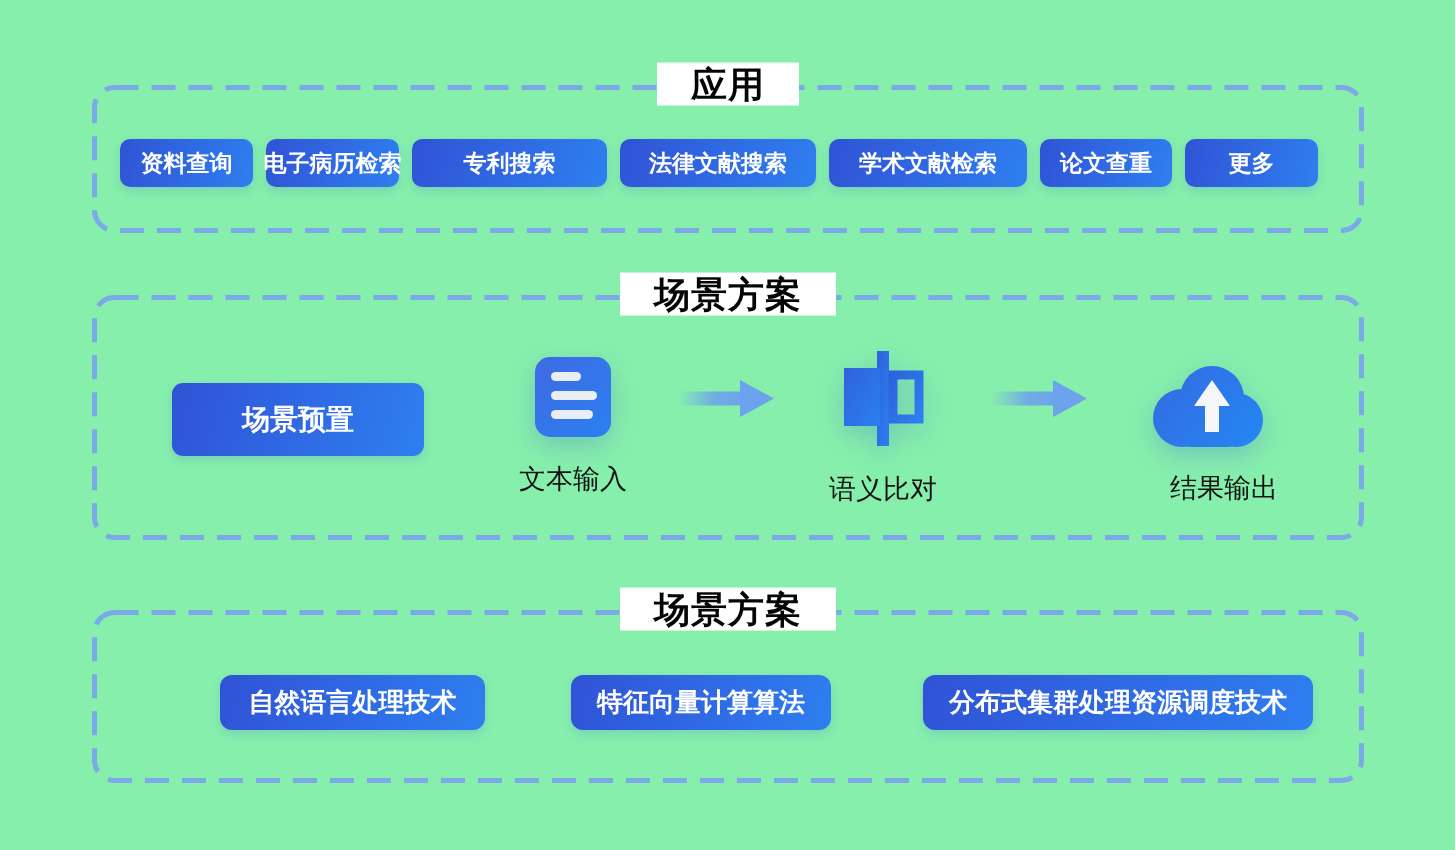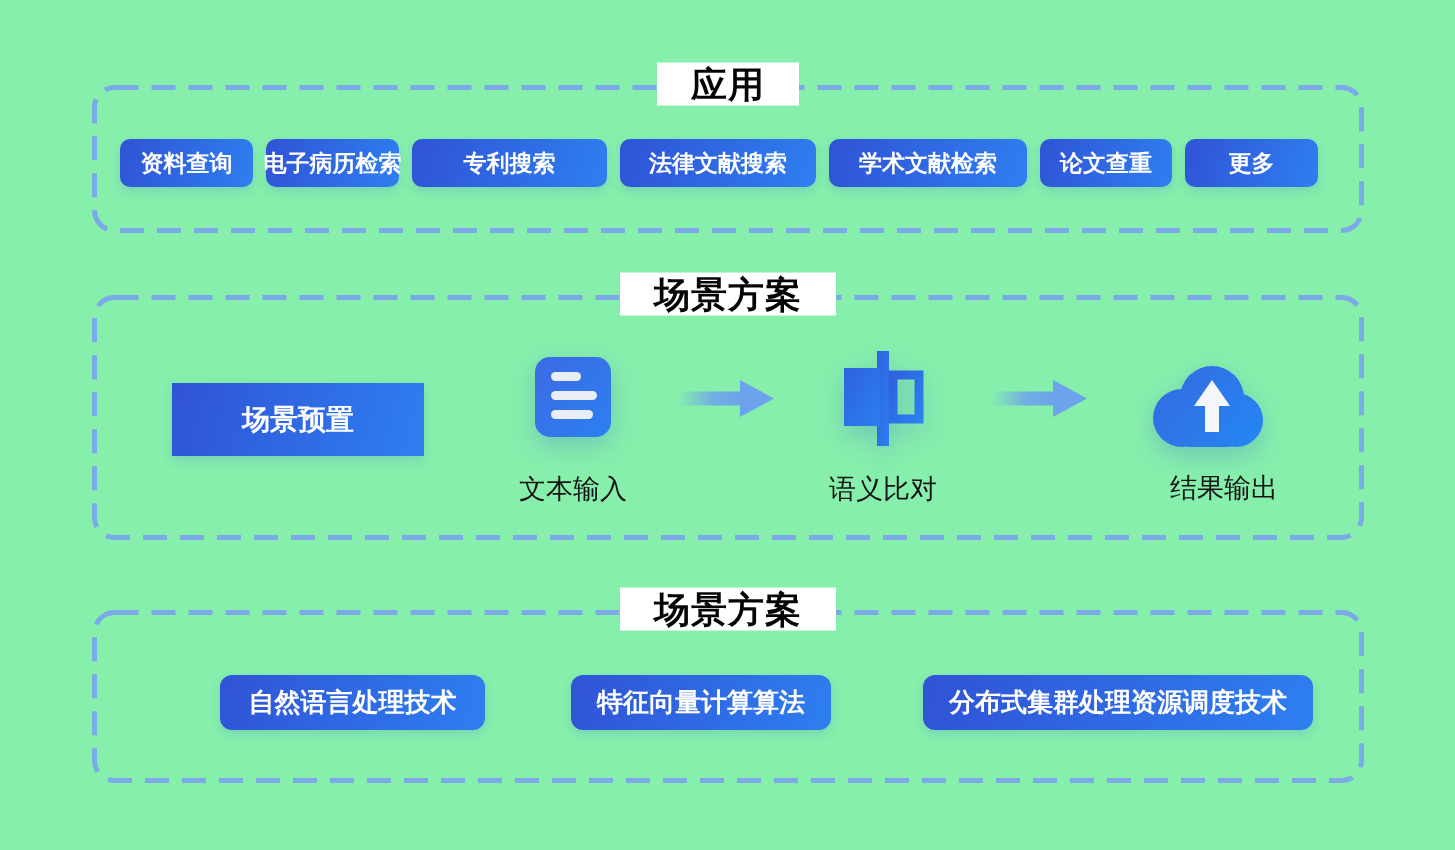--- a/index.html
+++ b/index.html
@@ -30,21 +30,21 @@
   .apps-row .pill{height:48px;font-size:23px;}
   .apps-row .pill:nth-child(1){width:133px;}
   .apps-row .pill:nth-child(2){width:133px;}
   .apps-row .pill:nth-child(3){width:195px;}
   .apps-row .pill:nth-child(4){width:196px;}
   .apps-row .pill:nth-child(5){width:198px;}
   .apps-row .pill:nth-child(6){width:132px;}
   .apps-row .pill:nth-child(7){width:133px;}
 
   
-  .preset-btn{position:absolute;left:80px;top:88px;width:252px;height:73px;font-size:28px;border-radius:0;}
+  .preset-btn{position:absolute;left:80px;top:88px;width:252px;height:73px;font-size:28px;border-radius:11px;}
   .flow-step{position:absolute;width:0;display:flex;flex-direction:column;align-items:center;}
   .flow-step .icon-wrap{filter:drop-shadow(0 9px 12px rgba(49,86,216,0.25));}
   .flow-label{margin-top:0;white-space:nowrap;font-size:27px;color:#141414;font-weight:400;}
   .flow-arrow{position:absolute;}
 
   
   .tech-btn{position:absolute;top:65px;height:55px;font-size:26px;border-radius:12px;margin-left:48px;}
   .tech-btn.b1{left:80px;width:265px;}
   .tech-btn.b2{left:431px;width:260px;}
   .tech-btn.b3{left:783px;width:390px;}
@@ -86,21 +86,21 @@
               <stop offset="0" stop-color="#3e6ae2"></stop>
                 <stop offset="1" stop-color="#2b80f2"></stop>
             </linearGradient>
           </defs>
           <rect x="0" y="0" width="76" height="80" rx="15" fill="url(#gDoc)"></rect>
           <rect x="16" y="15" width="30" height="9" rx="4.5" fill="#e9edf6"></rect>
           <rect x="16" y="34" width="46" height="9" rx="4.5" fill="#e9edf6"></rect>
           <rect x="16" y="53" width="42" height="9" rx="4.5" fill="#e9edf6"></rect>
         </svg>
       </span>
-      <div class="flow-label" style="margin-top:30px;">文本输入</div>
+      <div class="flow-label" style="margin-top:20px;">文本输入</div>
     </div>
 
     <span class="flow-arrow" style="left:586px;top:85px;">
       <svg width="96" height="37" viewBox="0 0 96 37">
         <defs>
           <linearGradient id="gArr1" x1="0" y1="0" x2="1" y2="0">
             <stop offset="0" stop-color="#6DA3EC" stop-opacity="0"></stop>
             <stop offset="0.55" stop-color="#6DA3EC" stop-opacity="0.85"></stop>
             <stop offset="1" stop-color="#6DA3EC"></stop>
           </linearGradient>

